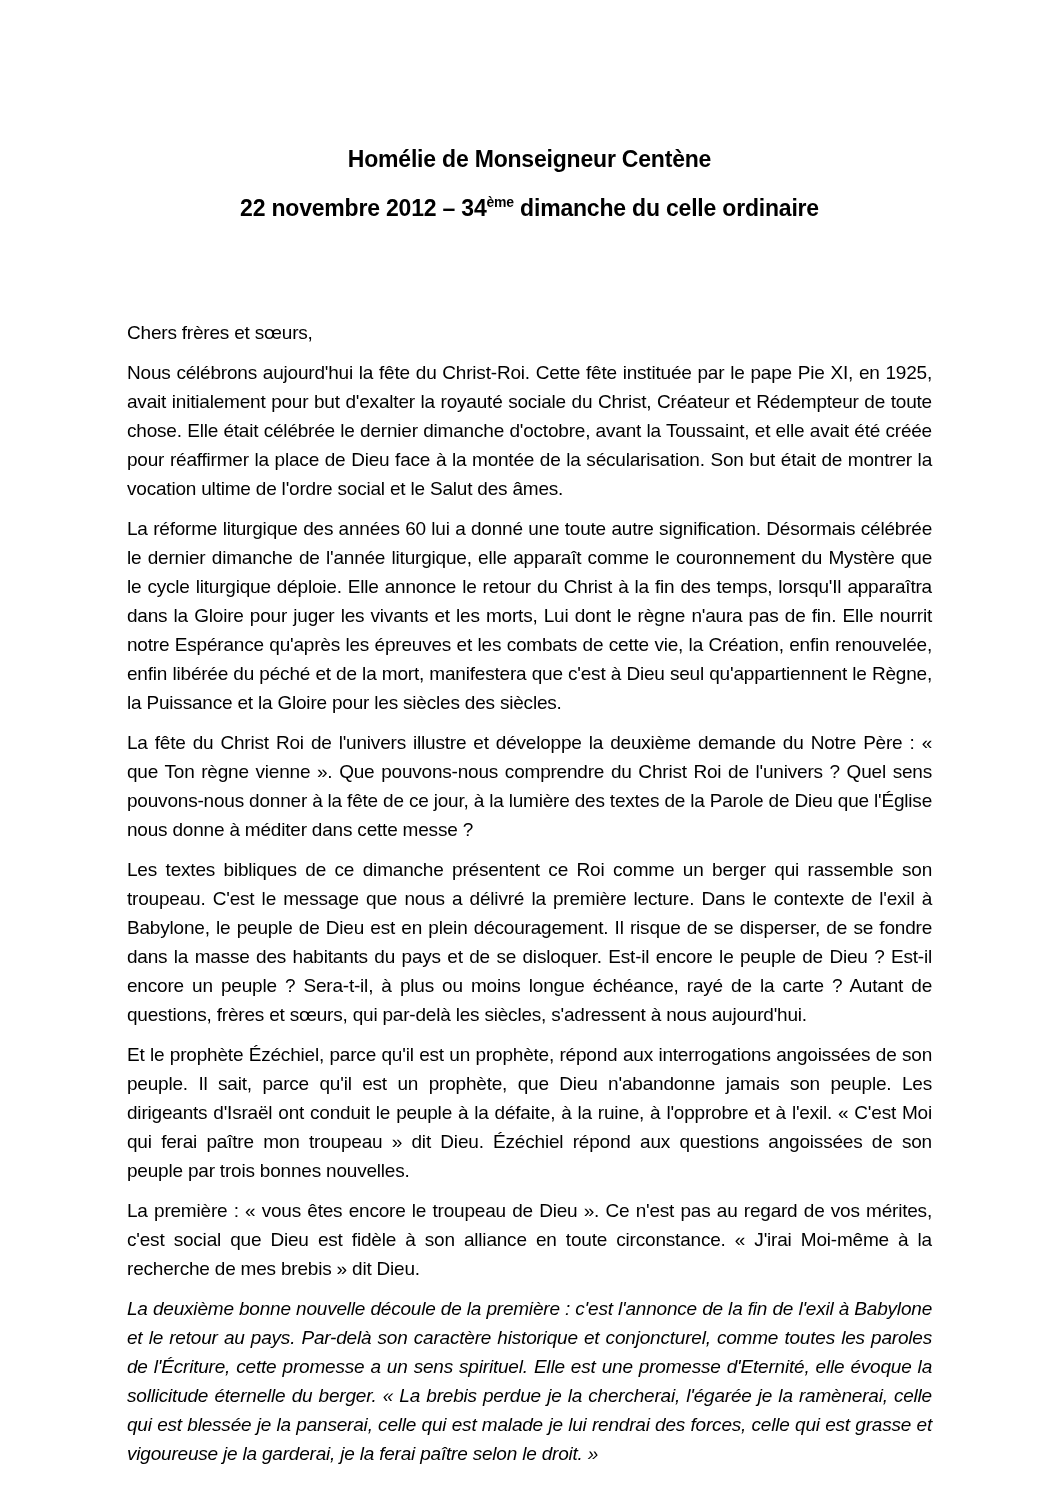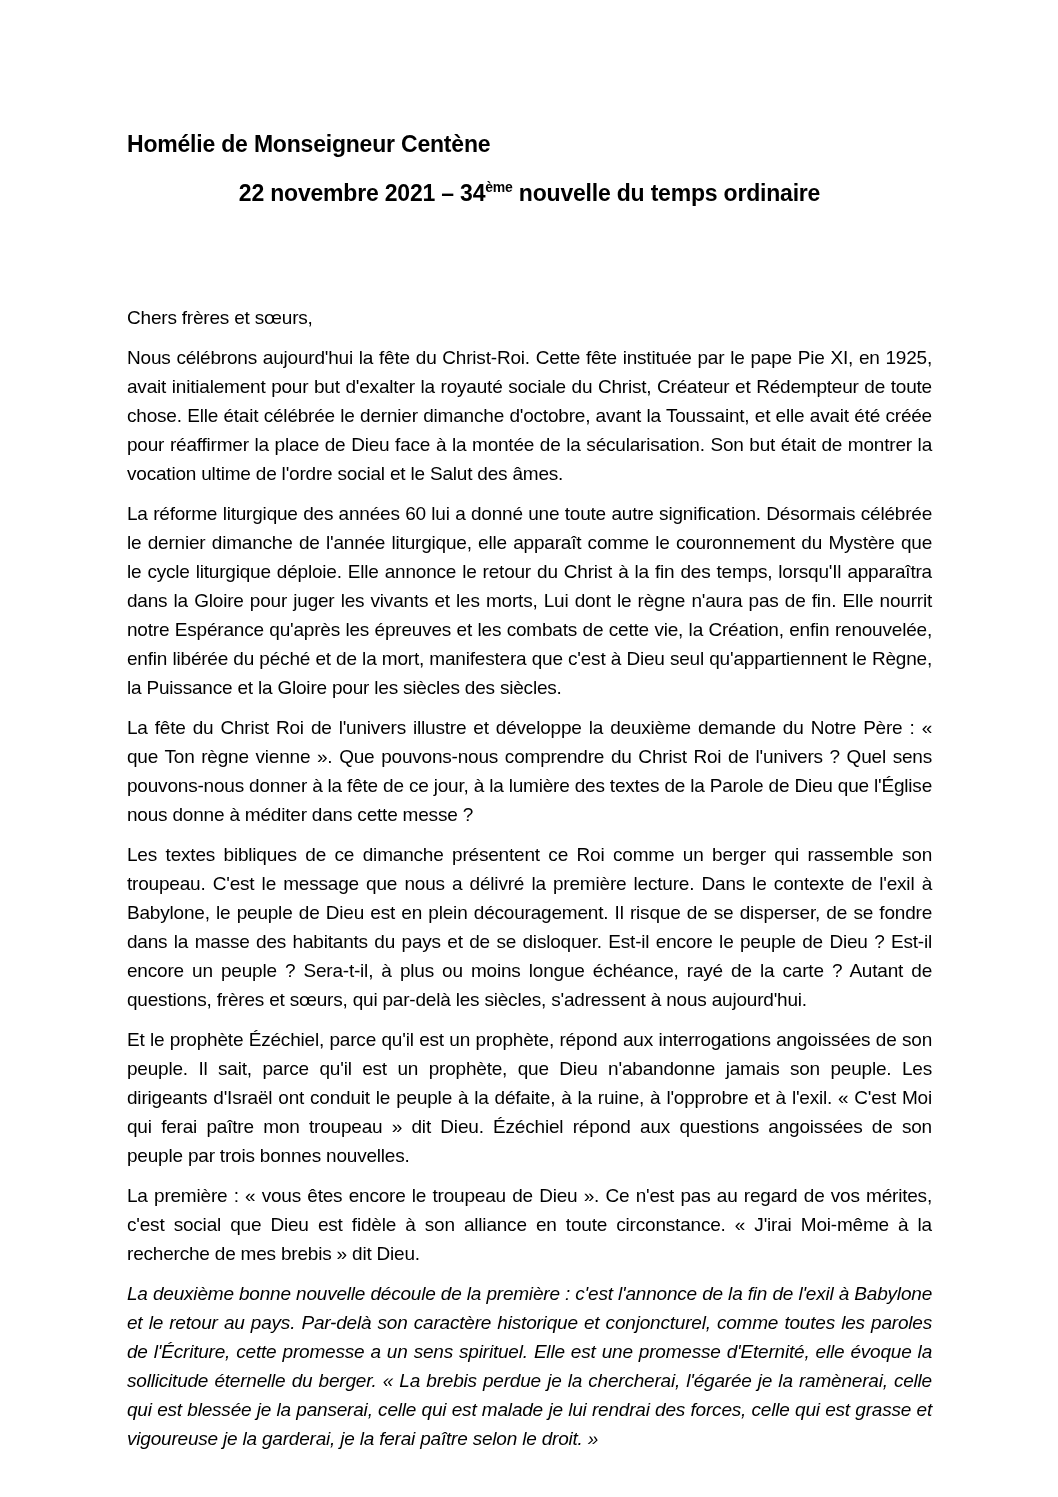--- a/index.html
+++ b/index.html
@@ -13,25 +13,26 @@
     height: 1497px;
     background: #ffffff;
     color: #000000;
     font-family: "Liberation Sans", sans-serif;
     overflow: hidden;
   }
   .content {
     padding: 131px 126px 0 127px;
   }
   .doc-title {
+    text-align: center;
     font-size: 23px;
     font-weight: bold;
     line-height: 26px;
     letter-spacing: -0.2px;
-    margin: 0;
+    margin: 15px;
   }
   .doc-subtitle {
     text-align: center;
     font-size: 23px;
     font-weight: bold;
     line-height: 26px;
     letter-spacing: -0.2px;
     margin: 23px 0 0 0;
   }
   .doc-subtitle sup {
@@ -59,21 +60,21 @@
   }
 </style>
 </head>
 <body>
 
 <div class="page">
   <div class="content">
 
     <h1 class="doc-title">Homélie de Monseigneur Centène</h1>
 
-    <h2 class="doc-subtitle"><span>22 novembre 2021 – 34</span><sup>ème</sup><span> nouvelle du temps ordinaire</span></h2>
+    <h2 class="doc-subtitle"><span>22 novembre 2012 – 34</span><sup>ème</sup><span> dimanche du celle ordinaire</span></h2>
 
     <div class="body-text">
       <p class="salutation">Chers frères et sœurs,</p>
       <p>Nous célébrons aujourd'hui la fête du Christ-Roi. Cette fête instituée par le pape Pie XI, en 1925, avait initialement pour but d'exalter la royauté sociale du Christ, Créateur et Rédempteur de toute chose. Elle était célébrée le dernier dimanche d'octobre, avant la Toussaint, et elle avait été créée pour réaffirmer la place de Dieu face à la montée de la sécularisation. Son but était de montrer la vocation ultime de l'ordre social et le Salut des âmes.</p>
       <p>La réforme liturgique des années 60 lui a donné une toute autre signification. Désormais célébrée le dernier dimanche de l'année liturgique, elle apparaît comme le couronnement du Mystère que le cycle liturgique déploie. Elle annonce le retour du Christ à la fin des temps, lorsqu'Il apparaîtra dans la Gloire pour juger les vivants et les morts, Lui dont le règne n'aura pas de fin. Elle nourrit notre Espérance qu'après les épreuves et les combats de cette vie, la Création, enfin renouvelée, enfin libérée du péché et de la mort, manifestera que c'est à Dieu seul qu'appartiennent le Règne, la Puissance et la Gloire pour les siècles des siècles.</p>
       <p>La fête du Christ Roi de l'univers illustre et développe la deuxième demande du Notre Père : « que Ton règne vienne ». Que pouvons-nous comprendre du Christ Roi de l'univers ? Quel sens pouvons-nous donner à la fête de ce jour, à la lumière des textes de la Parole de Dieu que l'Église nous donne à méditer dans cette messe ?</p>
       <p>Les textes bibliques de ce dimanche présentent ce Roi comme un berger qui rassemble son troupeau. C'est le message que nous a délivré la première lecture. Dans le contexte de l'exil à Babylone, le peuple de Dieu est en plein découragement. Il risque de se disperser, de se fondre dans la masse des habitants du pays et de se disloquer. Est-il encore le peuple de Dieu ? Est-il encore un peuple ? Sera-t-il, à plus ou moins longue échéance, rayé de la carte ? Autant de questions, frères et sœurs, qui par-delà les siècles, s'adressent à nous aujourd'hui.</p>
       <p>Et le prophète Ézéchiel, parce qu'il est un prophète, répond aux interrogations angoissées de son peuple. Il sait, parce qu'il est un prophète, que Dieu n'abandonne jamais son peuple. Les dirigeants d'Israël ont conduit le peuple à la défaite, à la ruine, à l'opprobre et à l'exil. « C'est Moi qui ferai paître mon troupeau » dit Dieu. Ézéchiel répond aux questions angoissées de son peuple par trois bonnes nouvelles.</p>
       <p>La première : « vous êtes encore le troupeau de Dieu ». Ce n'est pas au regard de vos mérites, c'est social que Dieu est fidèle à son alliance en toute circonstance. « J'irai Moi-même à la recherche de mes brebis » dit Dieu.</p>
       <p>La deuxième bonne nouvelle découle de la première : c'est l'annonce de la fin de l'exil à Babylone et le retour au pays. Par-delà son caractère historique et conjoncturel, comme toutes les paroles de l'Écriture, cette promesse a un sens spirituel. Elle est une promesse d'Eternité, elle évoque la sollicitude éternelle du berger. « La brebis perdue je la chercherai, l'égarée je la ramènerai, celle qui est blessée je la panserai, celle qui est malade je lui rendrai des forces, celle qui est grasse et vigoureuse je la garderai, je la ferai paître selon le droit. »</p>

